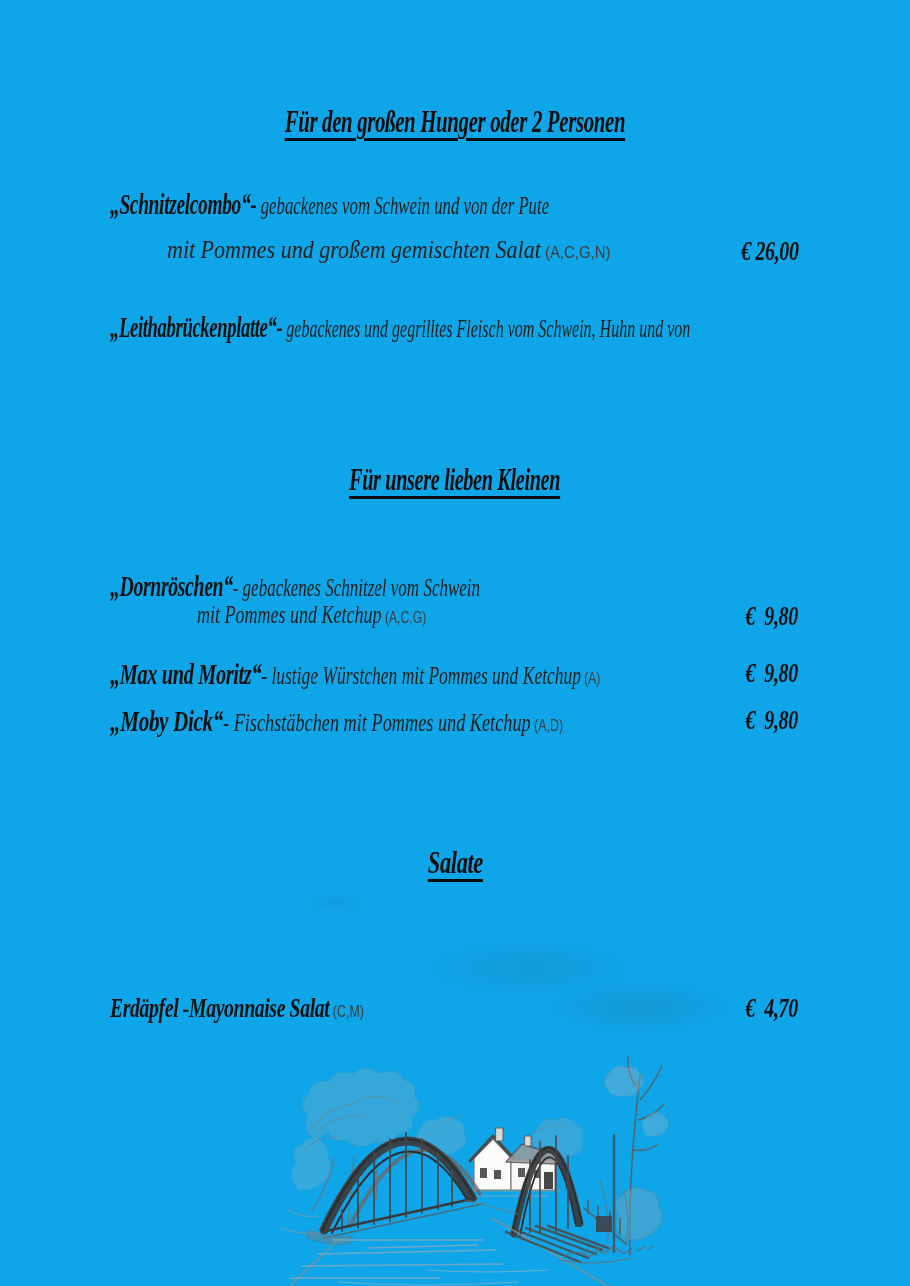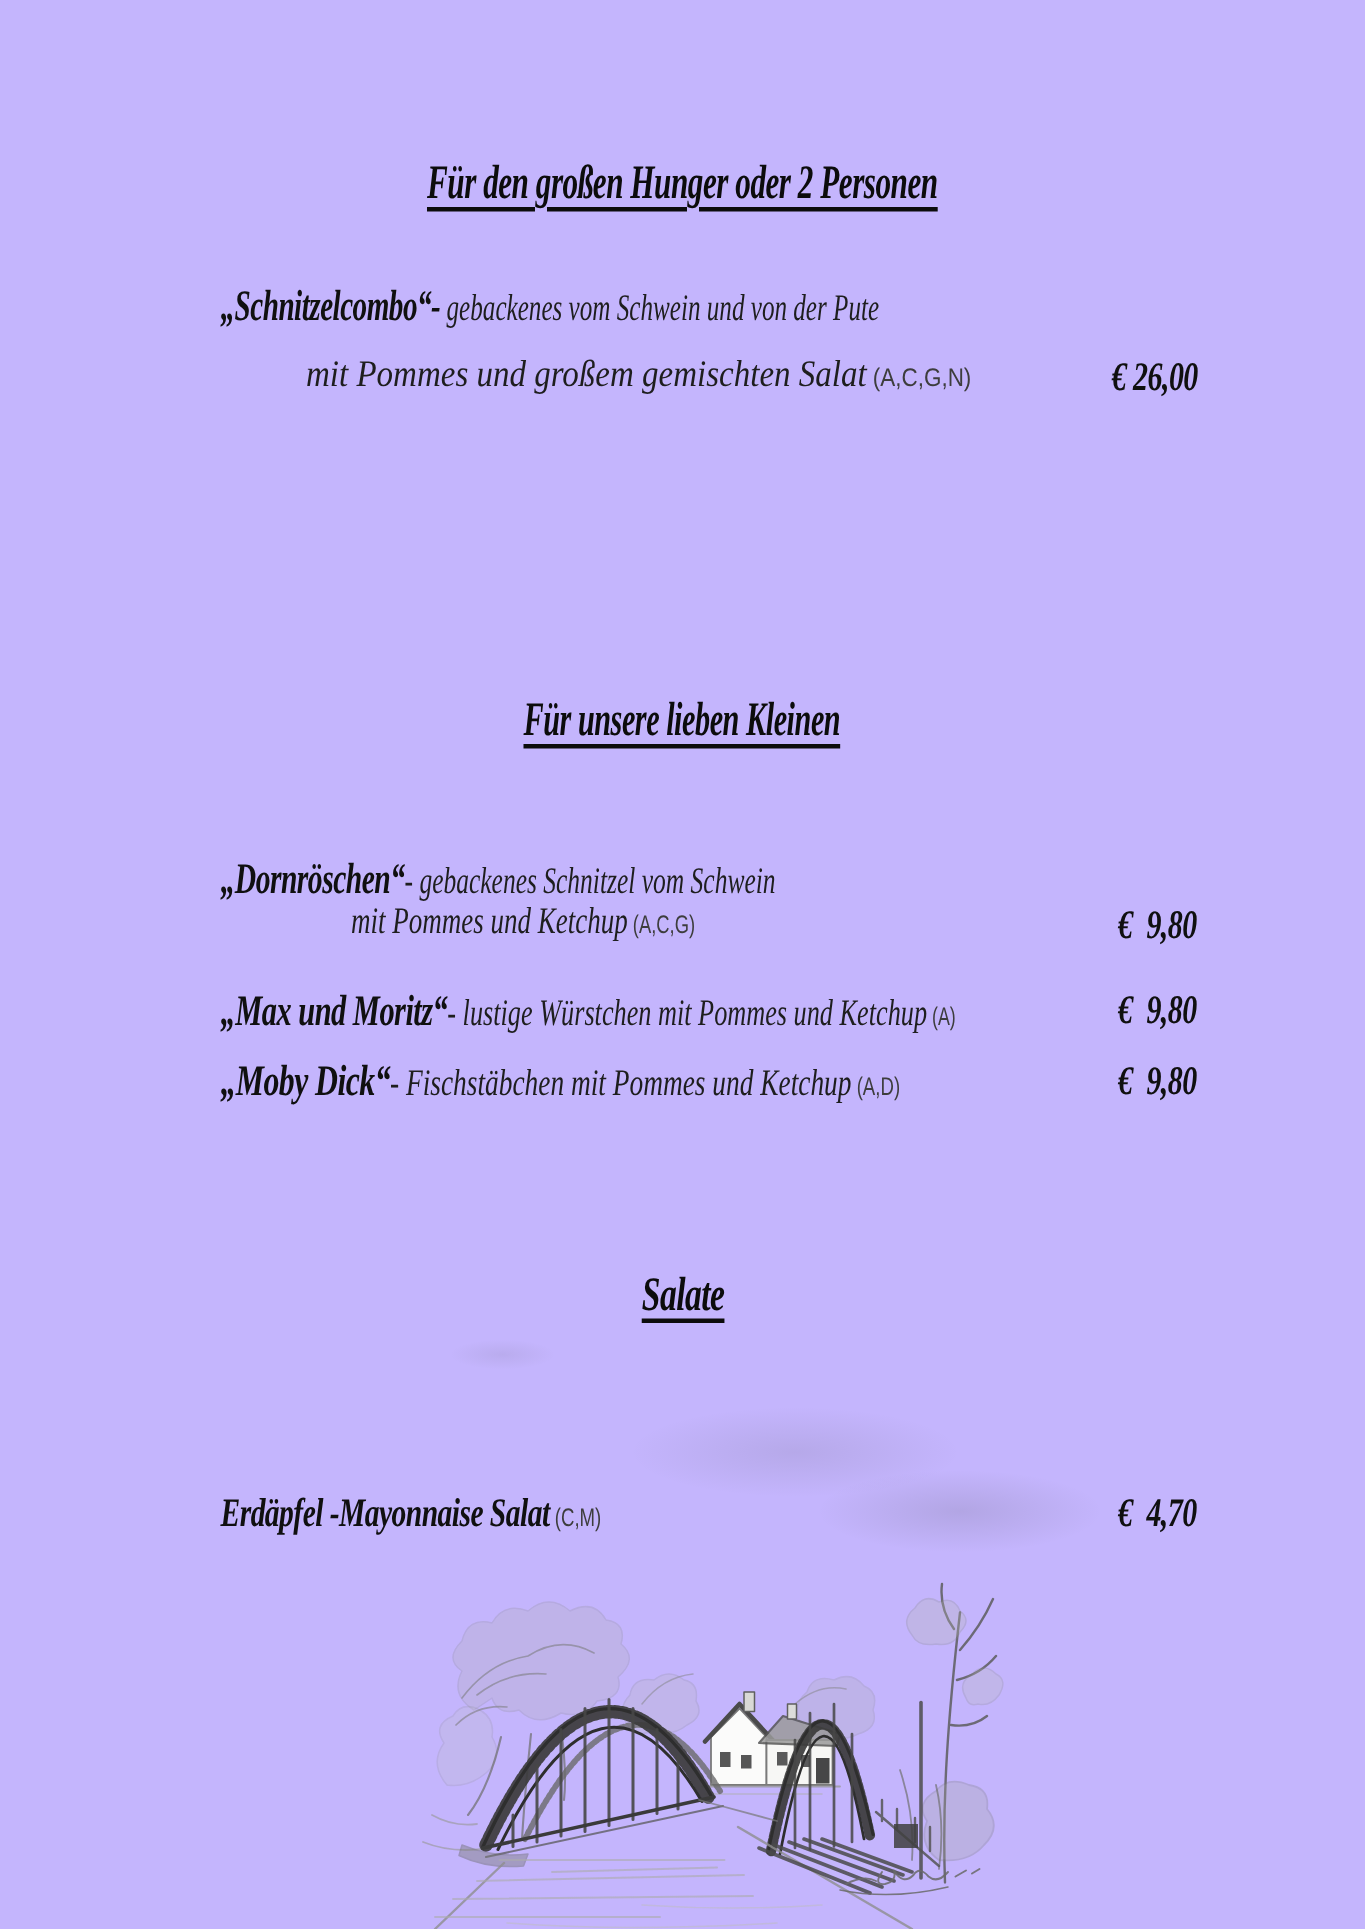--- a/index.html
+++ b/index.html
@@ -1,20 +1,20 @@
 <!DOCTYPE html>
 <html><head>
 <meta charset="utf-8">
 <style>
   html,body{margin:0;padding:0;background:#ffffff;}
   .page{
-    position:relative;width:910px;height:1286px;background:#c4b5fd;overflow:hidden;
+    position:relative;width:910px;height:1286px;background:#0ea5e9;overflow:hidden;
     font-family:"Liberation Serif","DejaVu Serif",serif;color:#141414;
   }
-  .row{position:absolute;line-height:1.15;height:40px;margin-left:37px;}
+  .row{position:absolute;line-height:1.15;height:40px;}
   .txt{display:inline-block;white-space:nowrap;transform:scaleX(var(--sx,0.72));transform-origin:0 50%;}
   .name{font-style:italic;font-weight:bold;font-size:29px;color:#101010;letter-spacing:-0.5px;}
   .desc{font-style:italic;font-weight:normal;font-size:25px;color:#1e1e1e;}
   .bolditem{font-style:italic;font-weight:bold;font-size:27px;color:#101010;letter-spacing:-0.5px;}
   .alg{font-family:"Liberation Sans","DejaVu Sans",sans-serif;font-style:normal;font-weight:normal;font-size:17px;color:#3d3d3d;}
   .price{
     position:absolute;right:0;top:0;font-style:italic;font-weight:bold;font-size:27px;color:#101010;
     white-space:pre;transform:scaleX(0.74);transform-origin:100% 50%;letter-spacing:-0.5px;
   }
   .hd{position:absolute;left:0;right:0;text-align:center;line-height:1.15;}
@@ -40,20 +40,25 @@
       <span class="name">„Schnitzelcombo“-</span><span class="desc"> gebackenes vom Schwein und von der Pute</span>
     </span>
   </div>
   <div class="row" style="top:236px;left:167px;right:112px;--sx:0.88">
     <span class="txt">
       <span class="desc">mit Pommes und großem gemischten Salat</span><span class="alg"> (A,C,G,N)</span>
     </span>
     <span class="price">€ 26,00</span>
   </div>
 
+  <div class="row" style="top:311px;left:110px;right:112px;--sx:0.64">
+    <span class="txt">
+      <span class="name">„Leithabrückenplatte“-</span><span class="desc"> gebackenes und gegrilltes Fleisch vom Schwein, Huhn und von</span>
+    </span>
+  </div>
 
   <div class="hd" style="top:461px;--sx:0.63">
     <span class="txt">Für unsere lieben Kleinen</span>
   </div>
 
   <div class="row" style="top:570px;left:110px;right:112px;--sx:0.68">
     <span class="txt">
       <span class="name">„Dornröschen“</span><span class="desc">- gebackenes Schnitzel vom Schwein</span>
     </span>
   </div>

